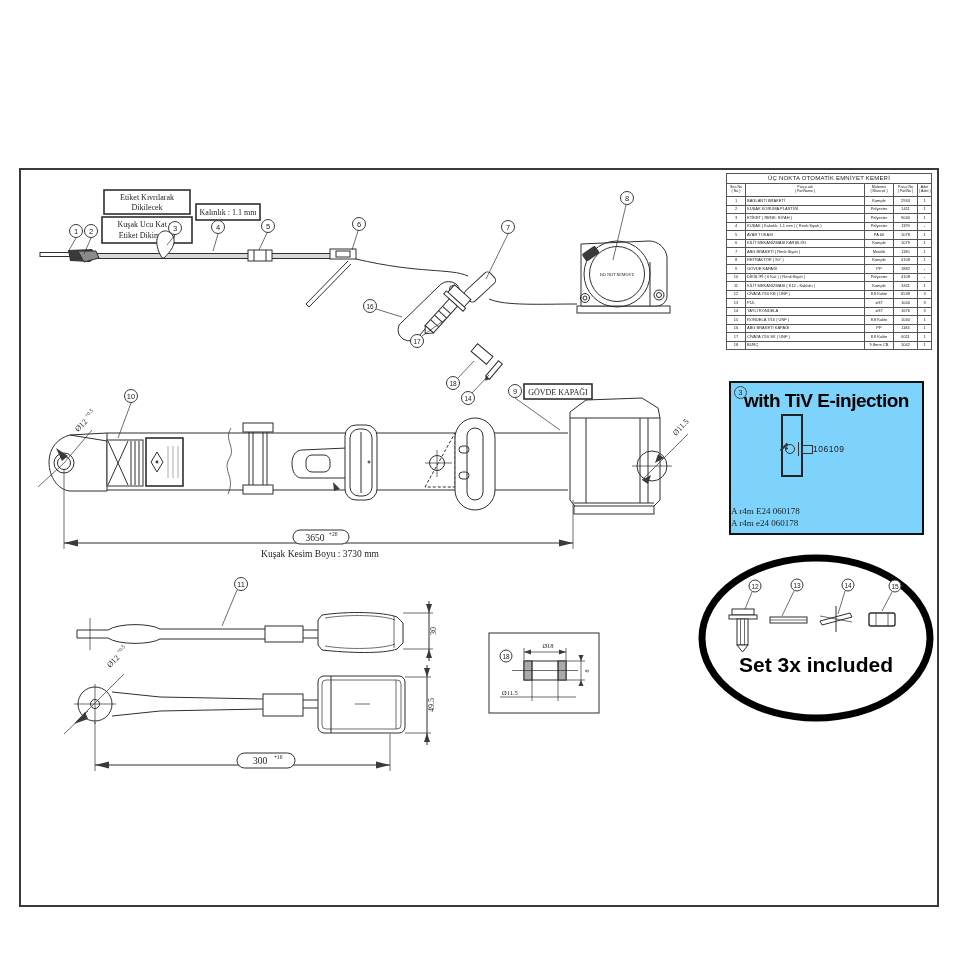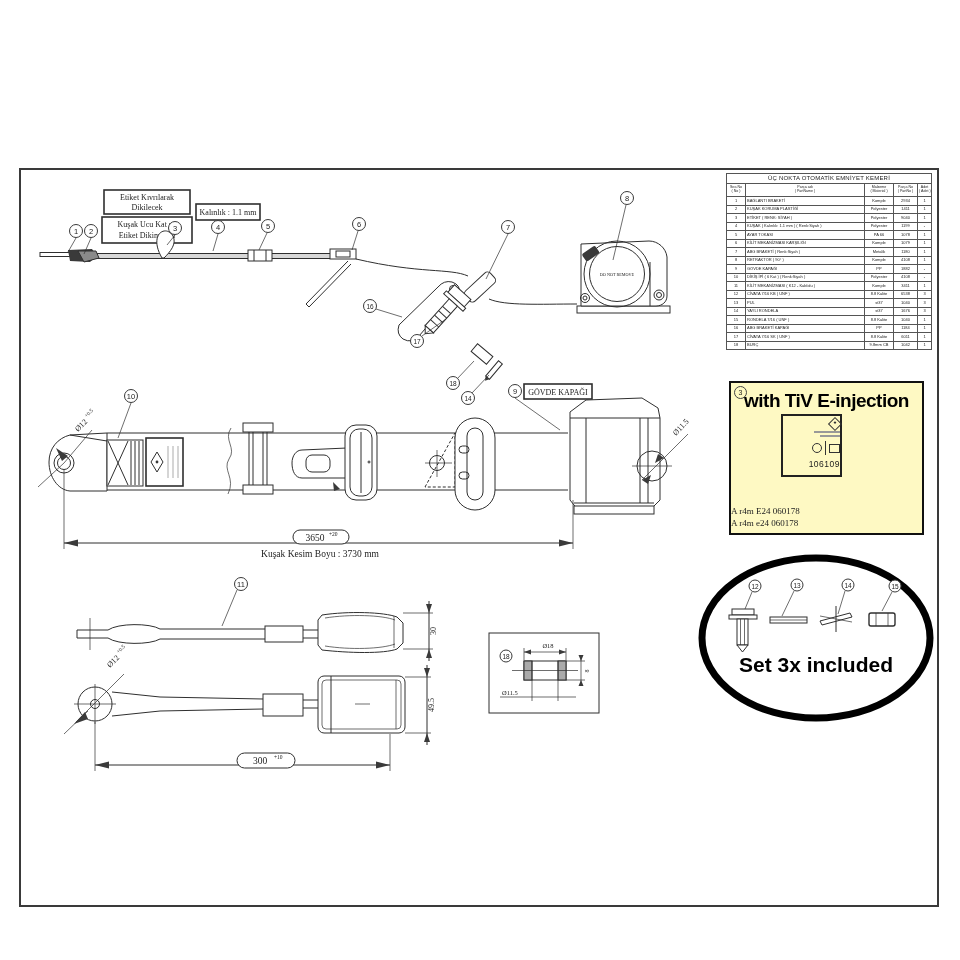--- a/index.html
+++ b/index.html
@@ -32,27 +32,27 @@
                table-layout:fixed;background:#fff;}
   .ptable th,.ptable td{border:1px solid #555;padding:0 1px;overflow:hidden;white-space:nowrap;
                font-weight:normal;vertical-align:middle;line-height:1.05;}
   .pt-title{font-size:6px;text-align:center;height:9px;letter-spacing:.2px;}
   .pt-head div{font-size:3.6px;text-align:center;}
   .pt-head th{height:12px;}
   .ptable tbody td{font-size:4px;height:7.5px;}
   .ptable td.c{text-align:center;}
   
   .tiv{position:absolute;left:729px;top:381px;width:191px;height:150px;border:2px solid #111;
-       background:#fef9c3;}
+       background:#7dd3fc;}
   .tiv-callout{position:absolute;left:3px;top:3px;width:11px;height:11px;border:1px solid #444;
        border-radius:50%;font-size:7px;display:flex;align-items:center;justify-content:center;}
   .tiv-title{margin-top:7px;text-align:center;font-weight:bold;font-size:19px;
        letter-spacing:-.5px;color:#000;}
-  .tiv-label{position:absolute;left:50px;top:31px;width:61px;height:63px;border:2px solid #222;
-       display:flex;flex-direction:column;align-items:flex-end;padding-top:3px;box-sizing:border-box;}
+  .tiv-label{position:absolute;left:50px;top:31px;width:22px;height:63px;border:2px solid #222;
+       display:flex;flex-direction:row;align-items:center;padding-top:3px;box-sizing:border-box;}
   .diamond{width:8px;height:8px;border:1px solid #333;transform:rotate(45deg);position:relative;}
   .diamond i{position:absolute;left:2px;top:2px;width:2px;height:2px;background:#333;}
   .microbar{width:26px;height:2px;background:#999;margin-top:2px;}
   .stamps{display:flex;align-items:center;gap:3px;margin-top:4px;}
   .stamp-circle{width:8px;height:8px;border:1px solid #333;border-radius:50%;}
   .stamp-divider{width:1px;height:14px;background:#333;}
   .stamp-rect{width:9px;height:7px;border:1px solid #333;}
   .tiv-number{font-size:8.5px;letter-spacing:.5px;margin-top:4px;color:#222;}
   .tiv-line{position:absolute;left:0;right:0;
        font-family:"Liberation Serif",serif;font-size:9px;color:#222;}

